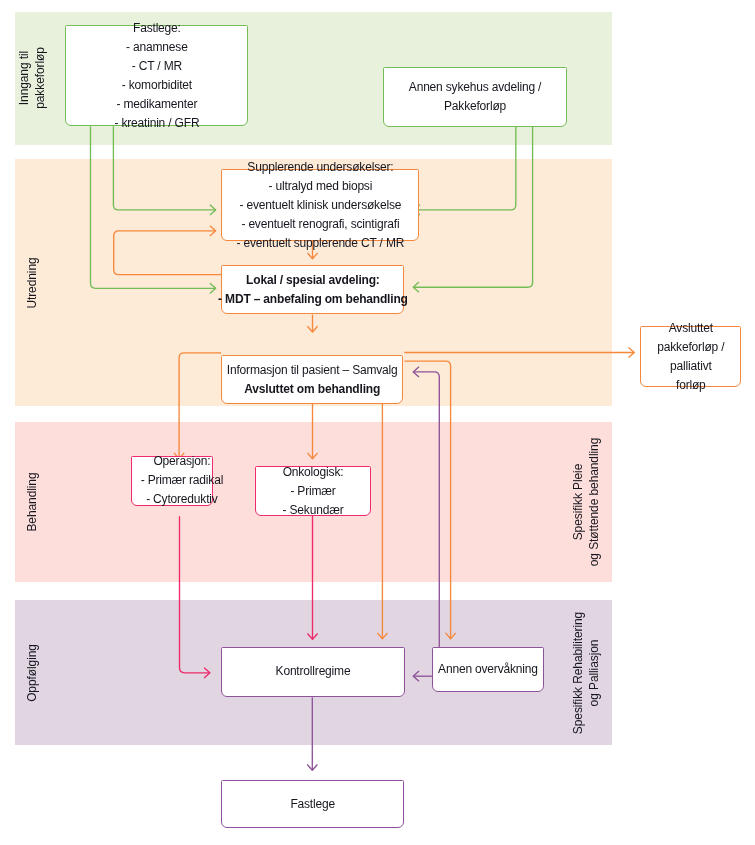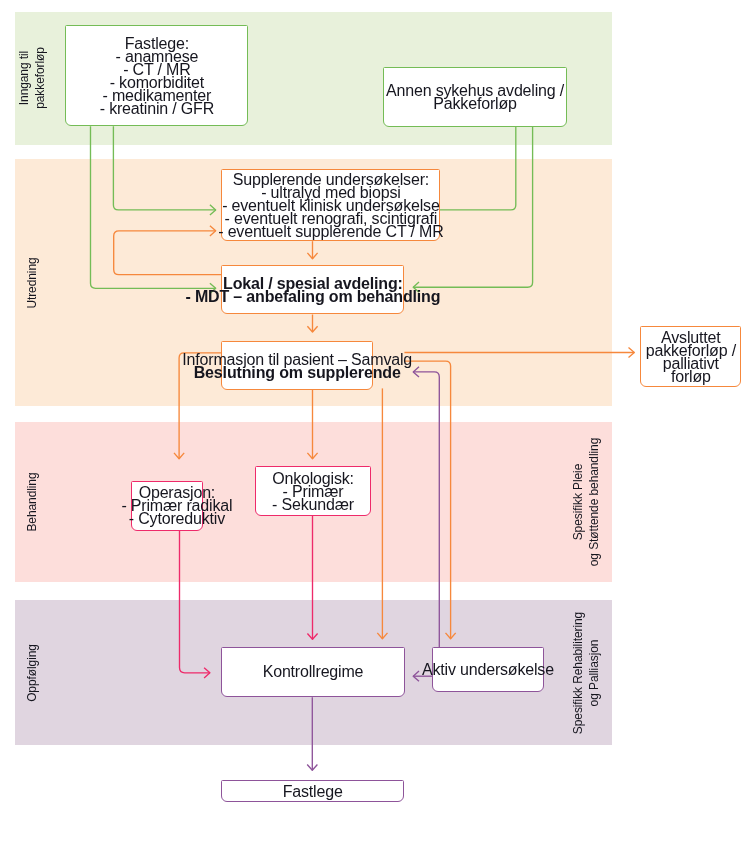--- a/index.html
+++ b/index.html
@@ -7,21 +7,21 @@
        font-family:"Liberation Sans",sans-serif;color:#16161f;
        -webkit-font-smoothing:antialiased;}
   .stage{position:absolute;left:0;top:0;width:755px;height:845px;}
   .band{position:absolute;z-index:0;}
   .bandlabel{position:absolute;z-index:1;font-size:12px;line-height:15.6px;
              text-align:center;white-space:pre;color:#16161f;letter-spacing:-0.1px;
              transform-origin:50% 50%;}
   .node{position:absolute;background:#ffffff;border-style:solid;border-width:1.35px;
         border-radius:1.5px 1.5px 6px 6px;box-sizing:border-box;display:flex;align-items:center;
         justify-content:center;z-index:4;}
-  .node .txt{font-size:16px;line-height:13px;text-align:center;white-space:pre;
+  .node .txt{font-size:12px;line-height:19px;text-align:center;white-space:pre;
              letter-spacing:-0.18px;}
   .node .b{font-weight:bold;letter-spacing:-0.15px;}
   svg.links{position:absolute;left:0;top:0;width:755px;height:845px;z-index:2;}
   svg.links path{fill:none;stroke-linecap:butt;stroke-linejoin:round;}
 </style>
 </head>
 <body>
 
 <div class="stage">
   <div id="bands-layer">
@@ -115,53 +115,53 @@
 - anamnese
 - CT / MR
 - komorbiditet
 - medikamenter
 - kreatinin / GFR</span></div>
       </div>
       <div class="node" style="left: 383px; top: 67px; width: 184.1px; height: 59.8px; border-color: rgb(116, 188, 86);">
         <div class="txt"><span>Annen sykehus avdeling /
 Pakkeforløp</span></div>
       </div>
-      <div class="node" style="left: 221.4px; top: 169.2px; width: 219px; height: 72.3px; border-color: rgb(246, 136, 60);">
+      <div class="node" style="left: 221.4px; top: 169.2px; width: 198px; height: 72.3px; border-color: rgb(246, 136, 60);">
         <div class="txt"><span>Supplerende undersøkelser:
 - ultralyd med biopsi
 - eventuelt klinisk undersøkelse
 - eventuelt renografi, scintigrafi
 - eventuelt supplerende CT / MR</span></div>
       </div>
       <div class="node" style="left: 221.4px; top: 264.7px; width: 183px; height: 49.8px; border-color: rgb(246, 136, 60); font-weight: bold;">
         <div class="txt"><span>Lokal / spesial avdeling:
 - MDT – anbefaling om behandling</span></div>
       </div>
-      <div class="node" style="left: 221.2px; top: 341px; width: 152px; height: 49.2px; border-color: rgb(246, 136, 60);">
-        <div class="txt"><span>Informasjon til pasient – Samvalg</span><br><span class="b">Beslutning om supplerende</span></div>
+      <div class="node" style="left: 221.2px; top: 355px; width: 182px; height: 49.2px; border-color: rgb(246, 136, 60);">
+        <div class="txt"><span>Informasjon til pasient – Samvalg</span><br><span class="b">Avsluttet om behandling</span></div>
       </div>
       <div class="node" style="left: 640.4px; top: 325.9px; width: 100.9px; height: 61.3px; border-color: rgb(246, 136, 60);">
         <div class="txt"><span>Avsluttet
 pakkeforløp /
 palliativt
 forløp</span></div>
       </div>
-      <div class="node" style="left: 130.9px; top: 481px; width: 72px; height: 49.9px; border-color: rgb(238, 42, 106); padding-left: 20px;">
+      <div class="node" style="left: 130.9px; top: 456px; width: 82px; height: 49.9px; border-color: rgb(238, 42, 106); padding-left: 20px;">
         <div class="txt"><span>Operasjon:
 - Primær radikal
 - Cytoreduktiv</span></div>
       </div>
       <div class="node" style="left: 255px; top: 466.4px; width: 116px; height: 49.6px; border-color: rgb(238, 42, 106); align-items: center;">
         <div class="txt"><span>Onkologisk:
 - Primær
 - Sekundær</span></div>
       </div>
       <div class="node" style="left: 221.3px; top: 646.7px; width: 183.4px; height: 50.6px; border-color: rgb(142, 84, 154);">
         <div class="txt"><span>Kontrollregime</span></div>
       </div>
       <div class="node" style="left: 432.3px; top: 647.2px; width: 111.3px; height: 45px; border-color: rgb(142, 84, 154);">
-        <div class="txt"><span>Aktiv undersøkelse</span></div>
+        <div class="txt"><span>Annen overvåkning</span></div>
       </div>
-      <div class="node" style="left: 221.3px; top: 780px; width: 182.8px; height: 22px; border-color: rgb(142, 84, 154);">
+      <div class="node" style="left: 221.3px; top: 780px; width: 182.8px; height: 48px; border-color: rgb(142, 84, 154);">
         <div class="txt"><span>Fastlege</span></div>
       </div>
     </div>
 </div>
 
 </body></html>

